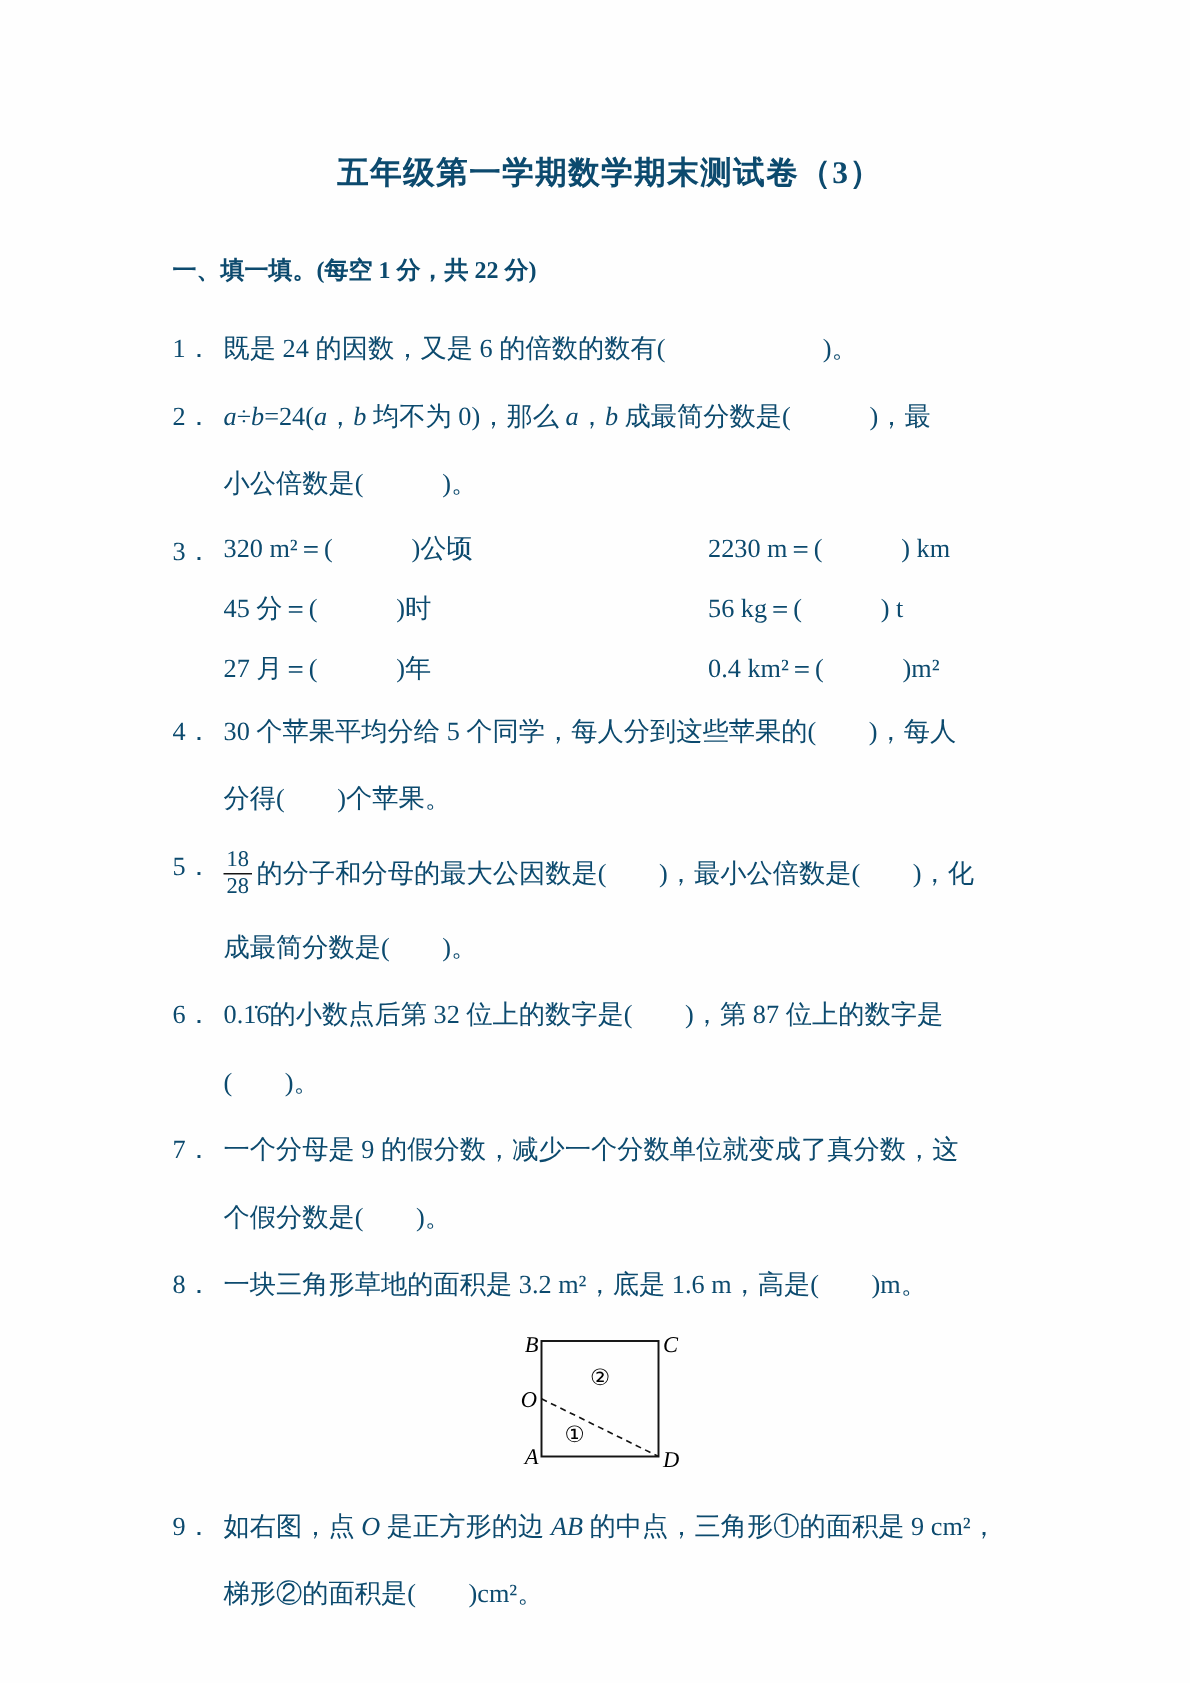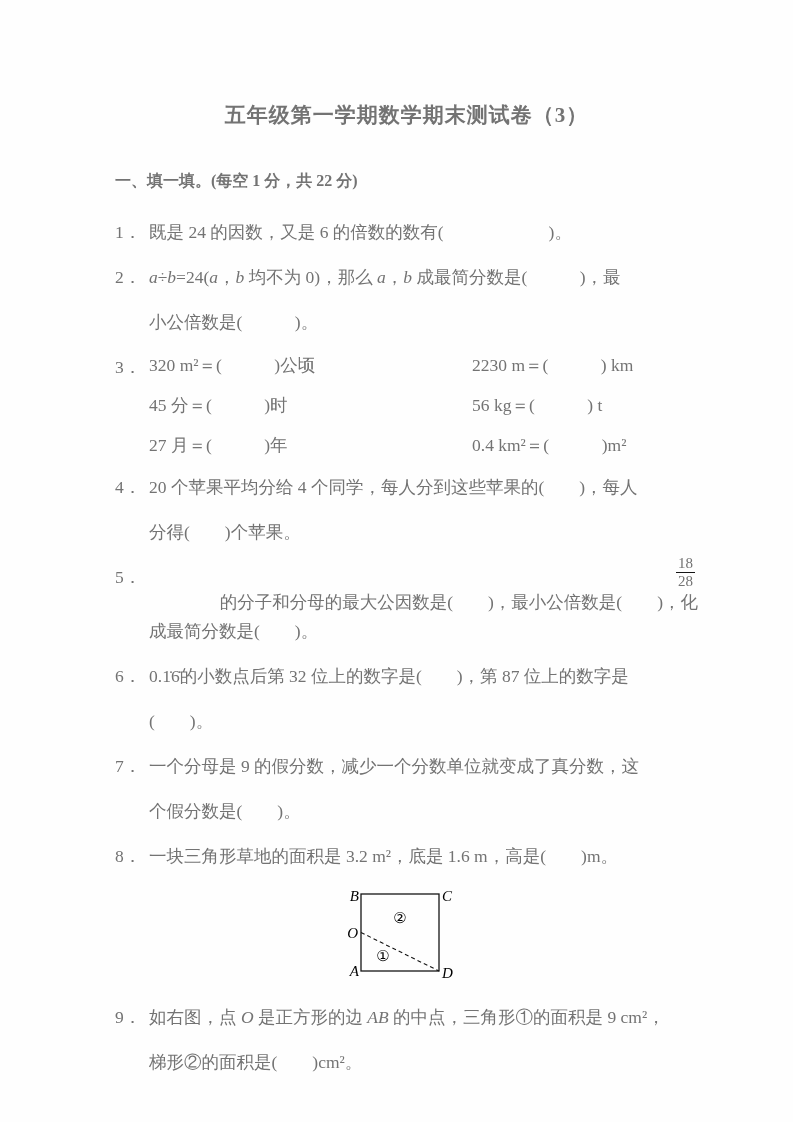--- a/index.html
+++ b/index.html
@@ -1,20 +1,20 @@
 <!DOCTYPE html>
 <html><head>
 <meta charset="utf-8">
 <style>
   html,body{margin:0;padding:0;background:#ffffff;}
   .page{
     position:relative;
     width:793px;height:1122px;
     background:#fefefe;
-    color:#737373;
+    color:#0c4a6e;
     font-family:"Liberation Serif","DejaVu Serif",serif;
     box-sizing:border-box;
     padding:100px 95px 0 115px;
     overflow:hidden;
   }
   .title{
     text-align:center;
     font-weight:bold;
     font-size:21px;
     line-height:30px;
@@ -28,21 +28,21 @@
     margin:0 0 16px 0;
     white-space:nowrap;
   }
   .q{display:flex;align-items:flex-start;font-size:17.5px;}
   .qnum{flex:0 0 34px;line-height:45px;}
   .qbody{flex:1;min-width:0;}
   .qline{line-height:45px;white-space:nowrap;}
   .q3row{display:flex;line-height:40px;white-space:nowrap;gap:36px;}
   .q3left{width:287px;flex:none;}
   .it{font-style:italic;}
-  .frac-line{display:flex;align-items:flex-end;height:54px;white-space:nowrap;flex-direction:column;}
+  .frac-line{display:flex;align-items:center;height:54px;white-space:nowrap;}
   .frac{display:inline-flex;flex-direction:column;align-items:center;
         font-size:15px;line-height:17px;margin-right:3px;}
   .frac .fnum{border-bottom:1.2px solid #141414;padding:0 2px;}
   .figure-wrap{margin:6px 0 6px 228px;height:104px;}
   .fig-label{font-size:15px;font-style:italic;}
   .fig-circ{font-size:15px;}
 </style>
 </head>
 <body>
 
@@ -81,21 +81,21 @@
       <div class="q3row">
         <span class="q3left">27 月＝(　　　)年</span>
         <span>0.4 km²＝(　　　)m²</span>
       </div>
     </div>
   </div>
 
   <div class="q">
     <span class="qnum">4．</span>
     <div class="qbody">
-      <div class="qline">20 个苹果平均分给 4 个同学，每人分到这些苹果的(　　)，每人</div>
+      <div class="qline">30 个苹果平均分给 5 个同学，每人分到这些苹果的(　　)，每人</div>
       <div class="qline">分得(　　)个苹果。</div>
     </div>
   </div>
 
   <div class="q">
     <span class="qnum">5．</span>
     <div class="qbody">
       <div class="frac-line">
         <span class="frac">
           <span class="fnum">18</span>

